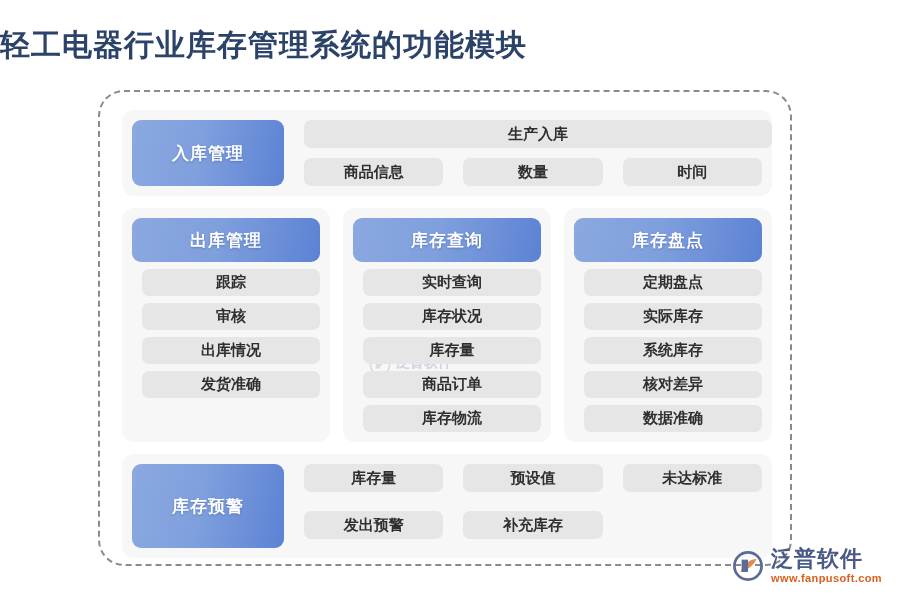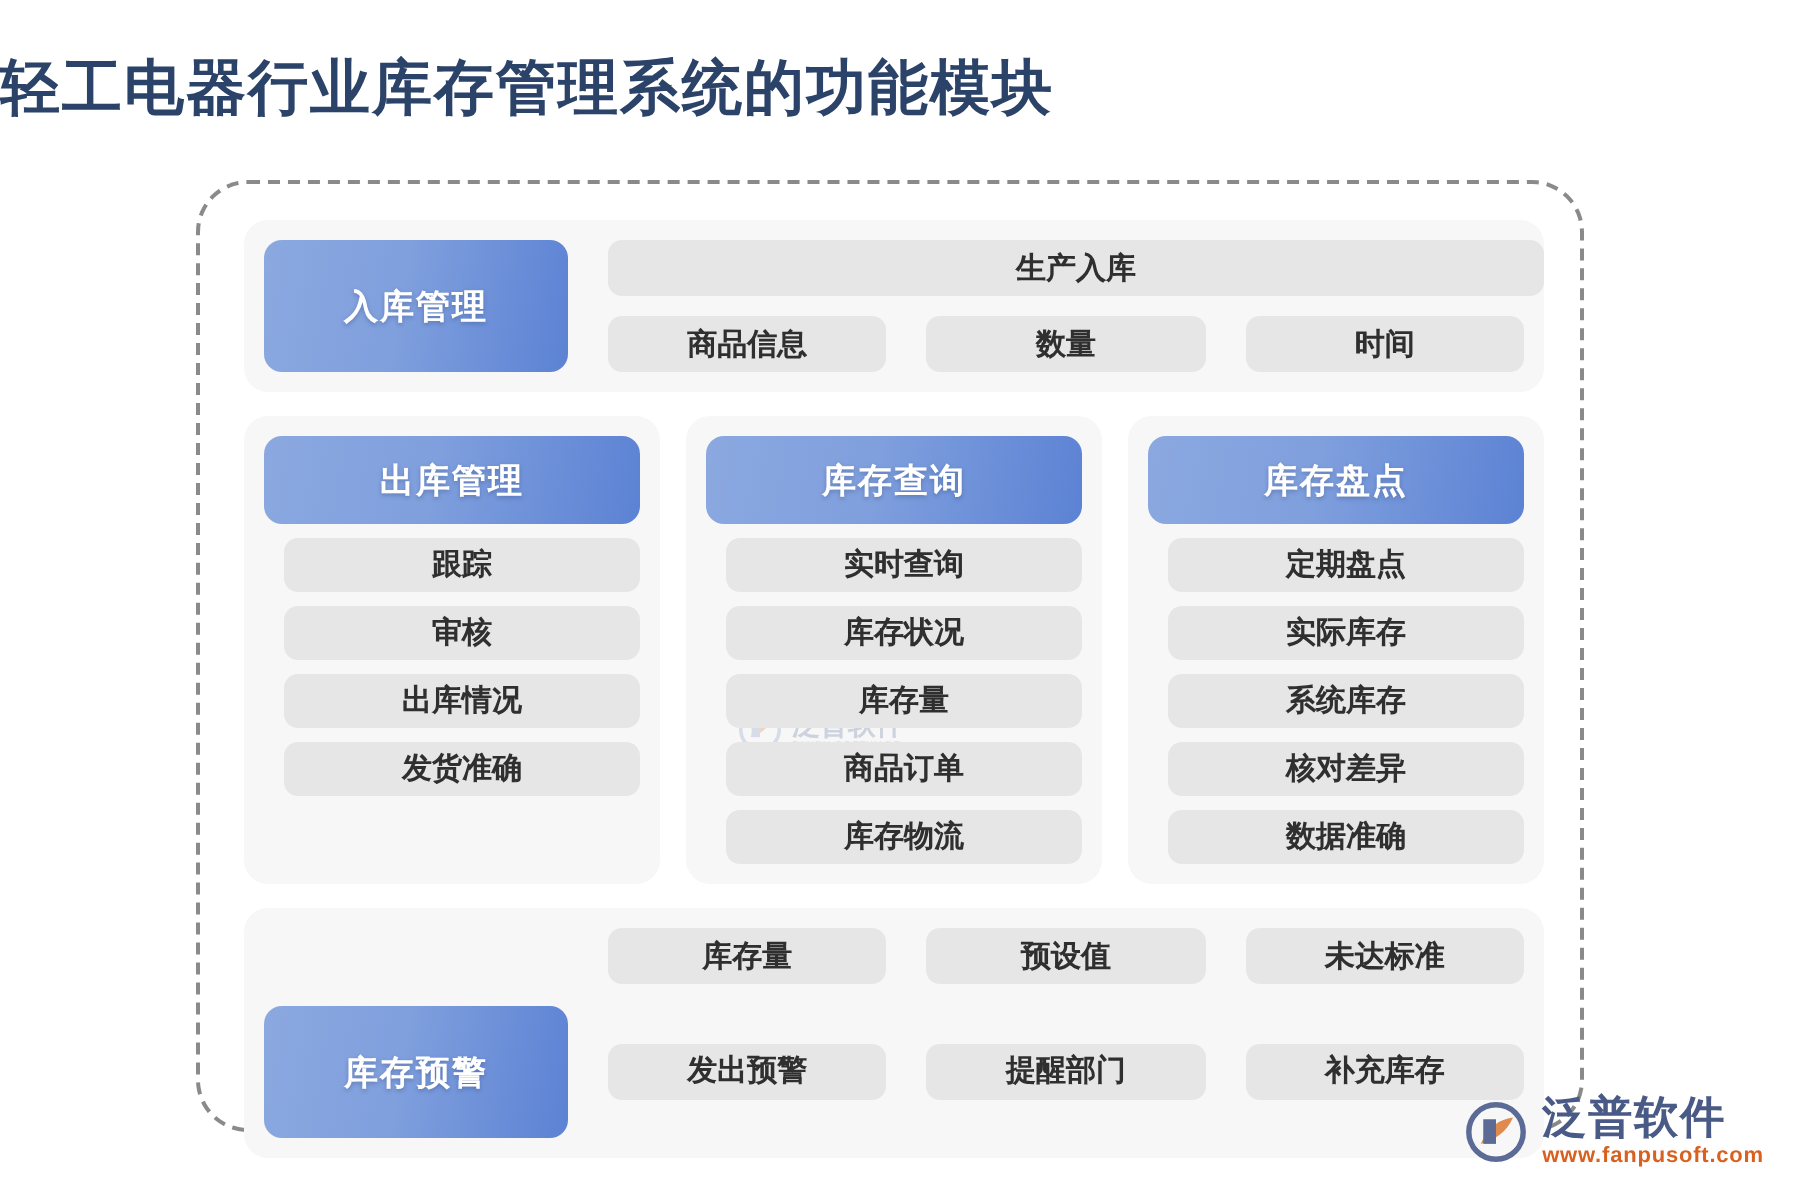--- a/index.html
+++ b/index.html
@@ -135,22 +135,21 @@
 
   
   .sec-alert {
     display: flex;
     gap: 10px;
     align-items: stretch;
   }
   .sec-alert .module-btn {
     width: 152px;
     flex: 0 0 152px;
-    height: 66px;
-    margin-top: 39px;
+    height: 84px;
   }
   .sec-alert .grid {
     flex: 1;
     display: grid;
     grid-template-columns: 1fr 1fr 1fr;
     grid-template-rows: 1fr 1fr;
     gap: 10px;
   }
 
   
@@ -280,21 +279,20 @@
 
   </div>
 
   <div class="panel sec-alert">
     <div class="module-btn">库存预警</div>
     <div class="grid">
       <div class="sub-item">库存量</div>
       <div class="sub-item">预设值</div>
       <div class="sub-item">未达标准</div>
       <div class="sub-item">发出预警</div>
-      <div class="sub-item">提醒部门</div>
       <div class="sub-item">补充库存</div>
     </div>
   </div>
 
 </div>
 
 <div class="center-watermark">
   <svg class="wm-mark" viewBox="0 0 40 40">
     <path d="M4 20a16 16 0 0 1 16-16 16 16 0 0 1 16 16 16 16 0 0 1-16 16A16 16 0 0 1 4 20z" fill="none" stroke="#8ea0c8" stroke-width="3"></path>
     <path d="M12 26c4-9 10-13 17-14-3 7-9 12-17 14z" fill="#d98a5a"></path>

